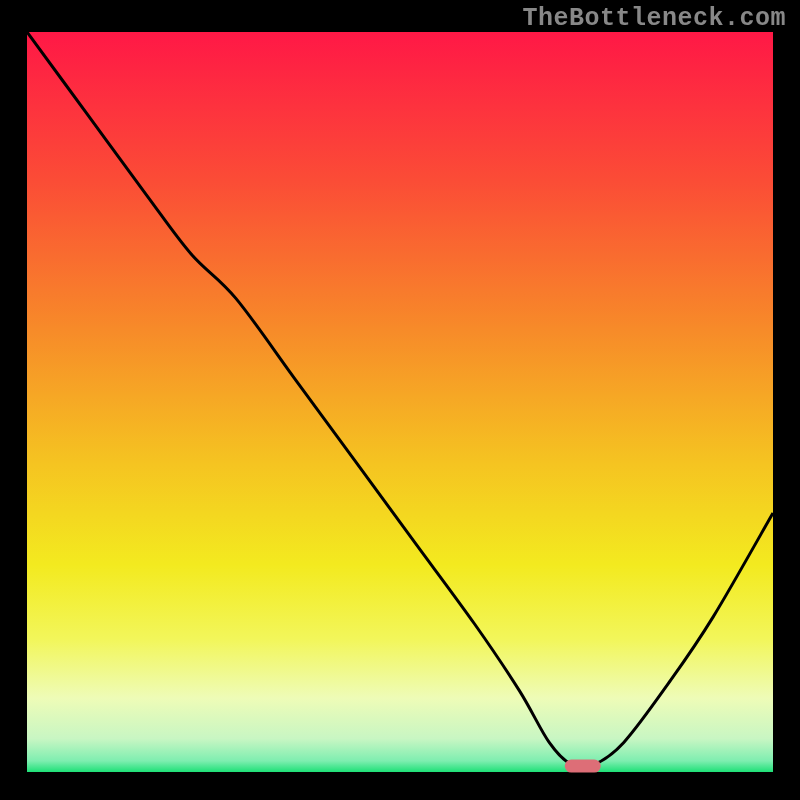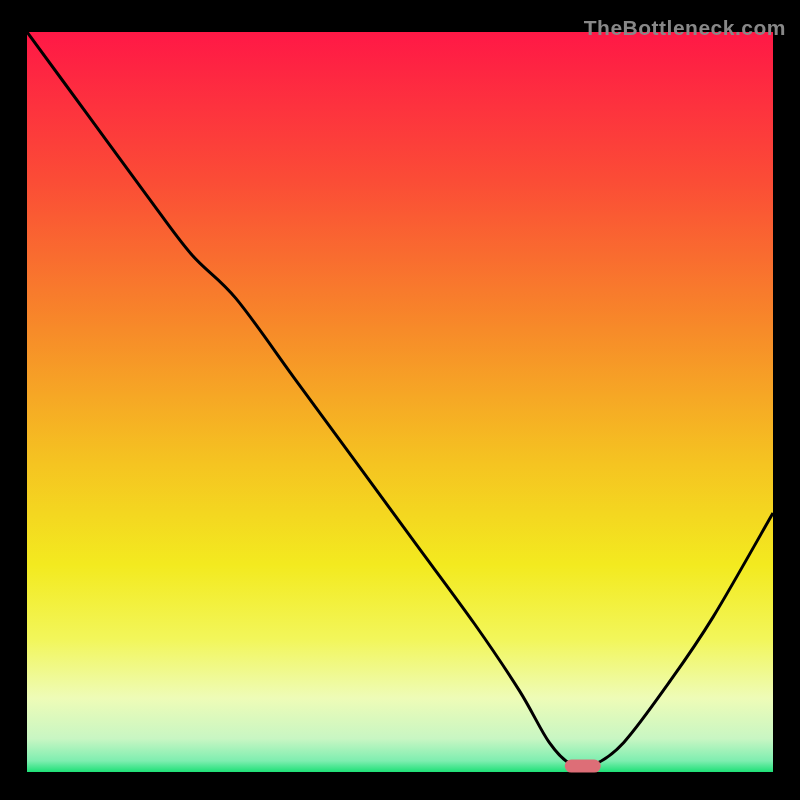--- a/index.html
+++ b/index.html
@@ -12,27 +12,28 @@
     font-family: Arial, Helvetica, sans-serif;
   }
   .frame {
     position: relative;
     width: 800px;
     height: 800px;
     background: #000000;
   }
   .watermark {
     position: absolute;
-    top: 16px;
+    top: 4px;
     right: 14px;
     color: #888888;
-    font-size: 21px;
+    font-size: 25px;
     font-weight: 600;
     z-index: 20;
     letter-spacing: 0.5px;
+    font-family: Liberation Mono, monospace;
   }
   svg.plot {
     position: absolute;
     left: 0;
     top: 0;
     width: 800px;
     height: 800px;
     z-index: 10;
   }
 </style>

